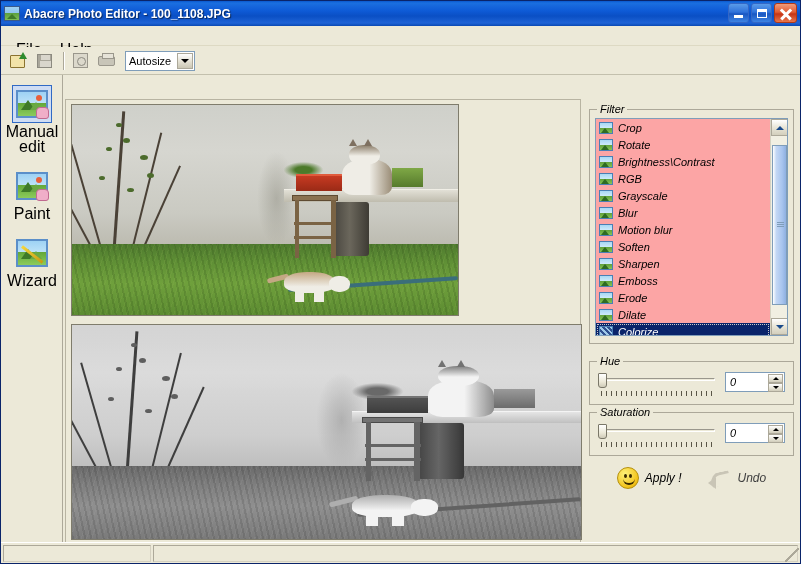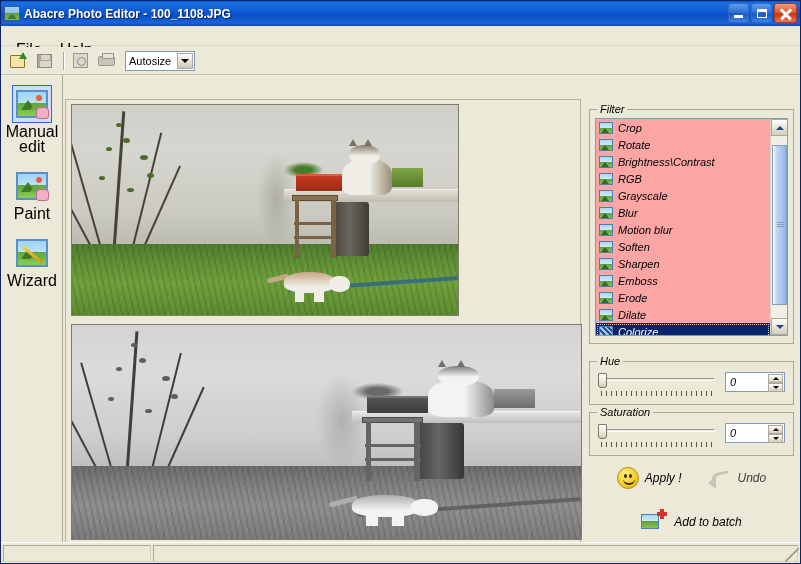--- a/index.html
+++ b/index.html
@@ -790,28 +790,20 @@
             <span class="eye r"></span>
             <span class="mouth"></span>
           </span>
           <span class="act-label">Apply !</span>
         </div>
         <div class="act-btn">
           <span class="undo-icon"></span>
           <span class="act-label disabled">Undo</span>
         </div>
       </div>
-      <div class="batch-row">
-        <span class="batch-icon">
-          <span class="b1"></span>
-          <span class="plus-h"></span>
-          <span class="plus-v"></span>
-        </span>
-        <span class="act-label">Add to batch</span>
-      </div>
     </div>
 
   </div>
 
   <div class="statusbar">
     <div class="sb-pane p1"></div>
     <div class="sb-pane p2"></div>
     <span class="grip"></span>
   </div>
 

